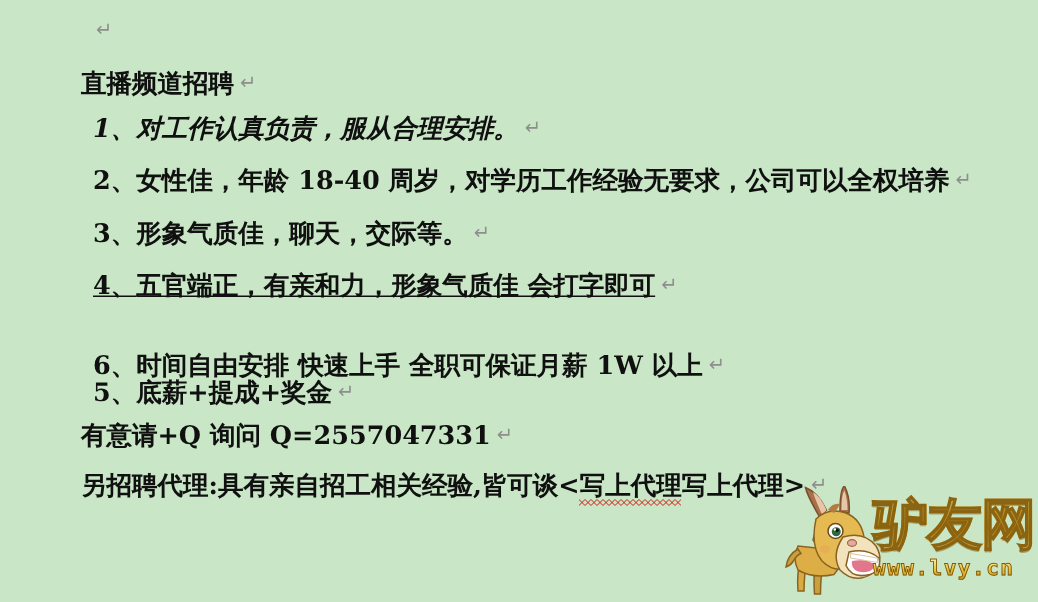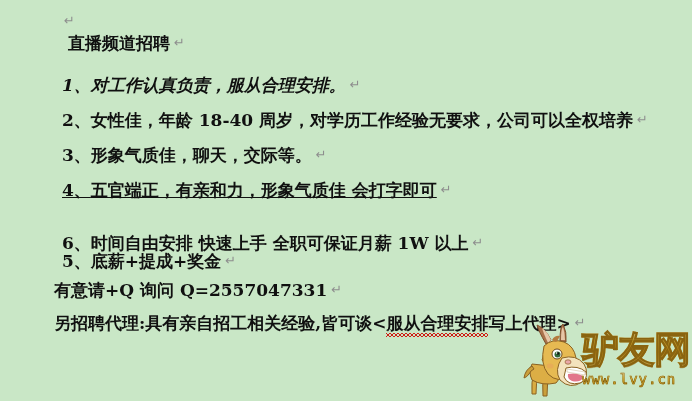--- a/index.html
+++ b/index.html
@@ -51,23 +51,22 @@
   }
 
   .stray-ret {
     position: absolute;
     left: 60px;
     top: 14px;
   }
 
   .l-title {
     left: 54px;
-    top: 32px;
-    font-size: 17px;
-    margin-left: 14px;
+    top: 44px;
+    font-size: 17px;
   }
 
   .l-item {
     left: 62px;
     font-size: 17px;
   }
 
   .l-i1 { top: 74px; font-style: italic; }
   .l-i2 { top: 109px; }
   .l-i3 { top: 144px; }
@@ -155,21 +154,21 @@
     -webkit-text-stroke: 1px #8a6410;
     text-shadow: 0 1px 0 rgba(120,85,10,.45);
     white-space: nowrap;
   }
 
   .logo-url {
     position: absolute;
     left: 0px;
     top: 41px;
     font-family: "DejaVu Sans Mono", "Liberation Mono", monospace;
-    font-weight: normal;
+    font-weight: bold;
     font-size: 14px;
     letter-spacing: 1px;
     background: linear-gradient(180deg, #fff7cf 0%, #f2cb4a 45%, #c79010 100%);
     -webkit-background-clip: text;
     background-clip: text;
     color: transparent;
     -webkit-text-stroke: 0.6px #7d5b0d;
     white-space: nowrap;
   }
 </style>
@@ -208,21 +207,21 @@
 
     <div class="line l-item l-i6">
       <span class="num ascii">6、</span><span>时间自由安排 快速上手 全职可保证月薪 1W 以上</span><span class="ret">↵</span>
     </div>
 
     <div class="line l-foot1">
       <span>有意请+Q 询问  Q=2557047331</span><span class="ret">↵</span>
     </div>
 
     <div class="line l-foot2">
-      <span>另招聘代理:具有亲自招工相关经验,皆可谈&lt;</span><span class="spell">服从合理安排</span><span>写上代理&gt;</span><span class="ret">↵</span>
+      <span>另招聘代理:具有亲自招工相关经验,皆可谈&lt;</span><span class="spell">写上代理</span><span>写上代理&gt;</span><span class="ret">↵</span>
     </div>
 
   </div>
 
   <div id="watermark">
 
     <svg id="donkey" viewBox="0 0 74 77">
 
       <path d="M12 48 q-3 10 -2 22 l4 0 q0 -11 2 -19 z" fill="#d9ac43" stroke="#8a6222" stroke-width="1"></path>
       <path d="M22 50 q-2 10 -1 22 l4 0 q0 -12 2 -20 z" fill="#caa03c" stroke="#8a6222" stroke-width="1"></path>

